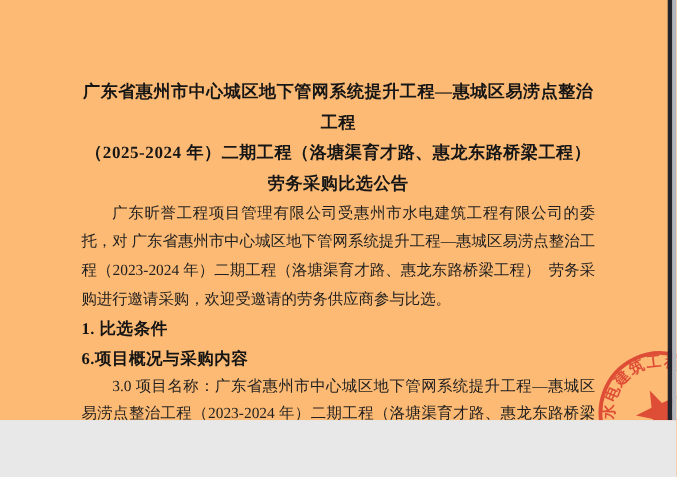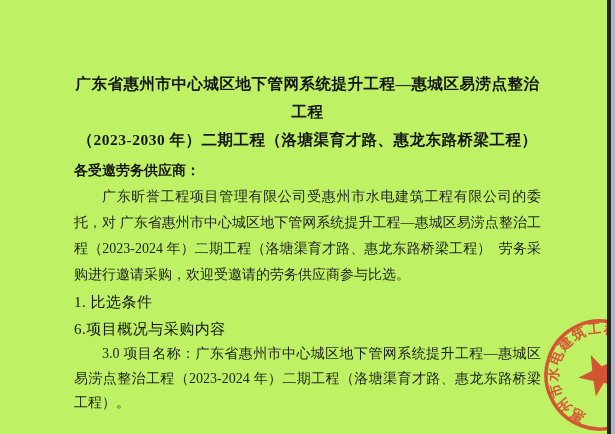--- a/index.html
+++ b/index.html
@@ -1,65 +1,65 @@
 <!DOCTYPE html>
 <html><head>
 <meta charset="utf-8">
 <style>
   html, body { margin: 0; padding: 0; background: #e8e8e8; }
   .page {
     position: relative;
     width: 615px;
-    height: 434px;
+    height: 382px;
     margin: 0 auto;
-    background: #bef264;
+    background: #fdba74;
     overflow: hidden;
     font-family: "Liberation Serif", "DejaVu Serif", serif;
     color: #1f1f1f;
     box-sizing: border-box;
   }
   .content {
     position: absolute;
     top: 0; left: 0;
     width: 100%;
     box-sizing: border-box;
     padding: 70px 74px 0 74px;
   }
   .title { margin: 0; font-size: 15.5px; font-weight: bold; line-height: 28px;
            text-align: center; letter-spacing: 0.5px; color: #161616; }
   .title .tline { display: block; }
   .salutation { margin: 4px 0 0 0; font-size: 14px; font-weight: bold;
                 line-height: 26px; color: #161616; }
   .para { margin: 0; font-size: 14px; line-height: 26px; text-indent: 2em;
           text-align: justify; text-justify: inter-character; }
   .sect { line-height: 24.5px; }
-  h2.heading { margin: 2px 0 0 0; font-size: 15px; font-weight: normal;
+  h2.heading { margin: 2px 0 0 0; font-size: 15px; font-weight: bold;
                line-height: 25px; color: #141414; letter-spacing: 0.5px; }
   .u { text-underline-offset: 3px;
        text-decoration-thickness: 1px; }
   .seal { position: absolute; left: 520px; top: 295px; pointer-events: none; }
   .seal-text { font-size: 13.5px; font-weight: bold; letter-spacing: 1.5px;
                font-family: "Liberation Serif", "DejaVu Serif", serif; }
   .scan-edge-dark { position: absolute; top: 0; bottom: 0; right: 4px;
                     width: 4px; background: #23232b; }
   .scan-edge-gray { position: absolute; top: 0; bottom: 0; right: 0;
                     width: 4px; background: #b3b7bd; }
 </style>
 </head>
 <body>
 
 <div class="page">
   <div class="content">
 
     <h1 class="title">
       <span class="tline">广东省惠州市中心城区地下管网系统提升工程—惠城区易涝点整治工程</span>
-      <span class="tline">（2023-2030 年）二期工程（洛塘渠育才路、惠龙东路桥梁工程）</span>
+      <span class="tline">（2025-2024 年）二期工程（洛塘渠育才路、惠龙东路桥梁工程）</span>
+      <span class="tline">劳务采购比选公告</span>
     </h1>
 
-    <p class="salutation">各受邀劳务供应商：</p>
 
     <p class="para"><span class="u">广东昕誉工程项目管理有限公司</span><span>受惠州市水电建筑工程有限公司的委托，对</span><span class="u">&nbsp;广东省惠州市中心城区地下管网系统提升工程—惠城区易涝点整治工程（2023-2024 年）二期工程（洛塘渠育才路、惠龙东路桥梁工程）&nbsp;&nbsp;</span><span>劳务采购进行邀请采购，欢迎受邀请的劳务供应商参与比选。</span></p>
 
     <h2 class="heading">1. 比选条件</h2>
 
 
     <h2 class="heading">6.项目概况与采购内容</h2>
 
     <p class="para sect"><span>3.0 项目名称：</span><span class="u">广东省惠州市中心城区地下管网系统提升工程—惠城区易涝点整治工程（2023-2024 年）二期工程（洛塘渠育才路、惠龙东路桥梁工程）。</span></p>
 

